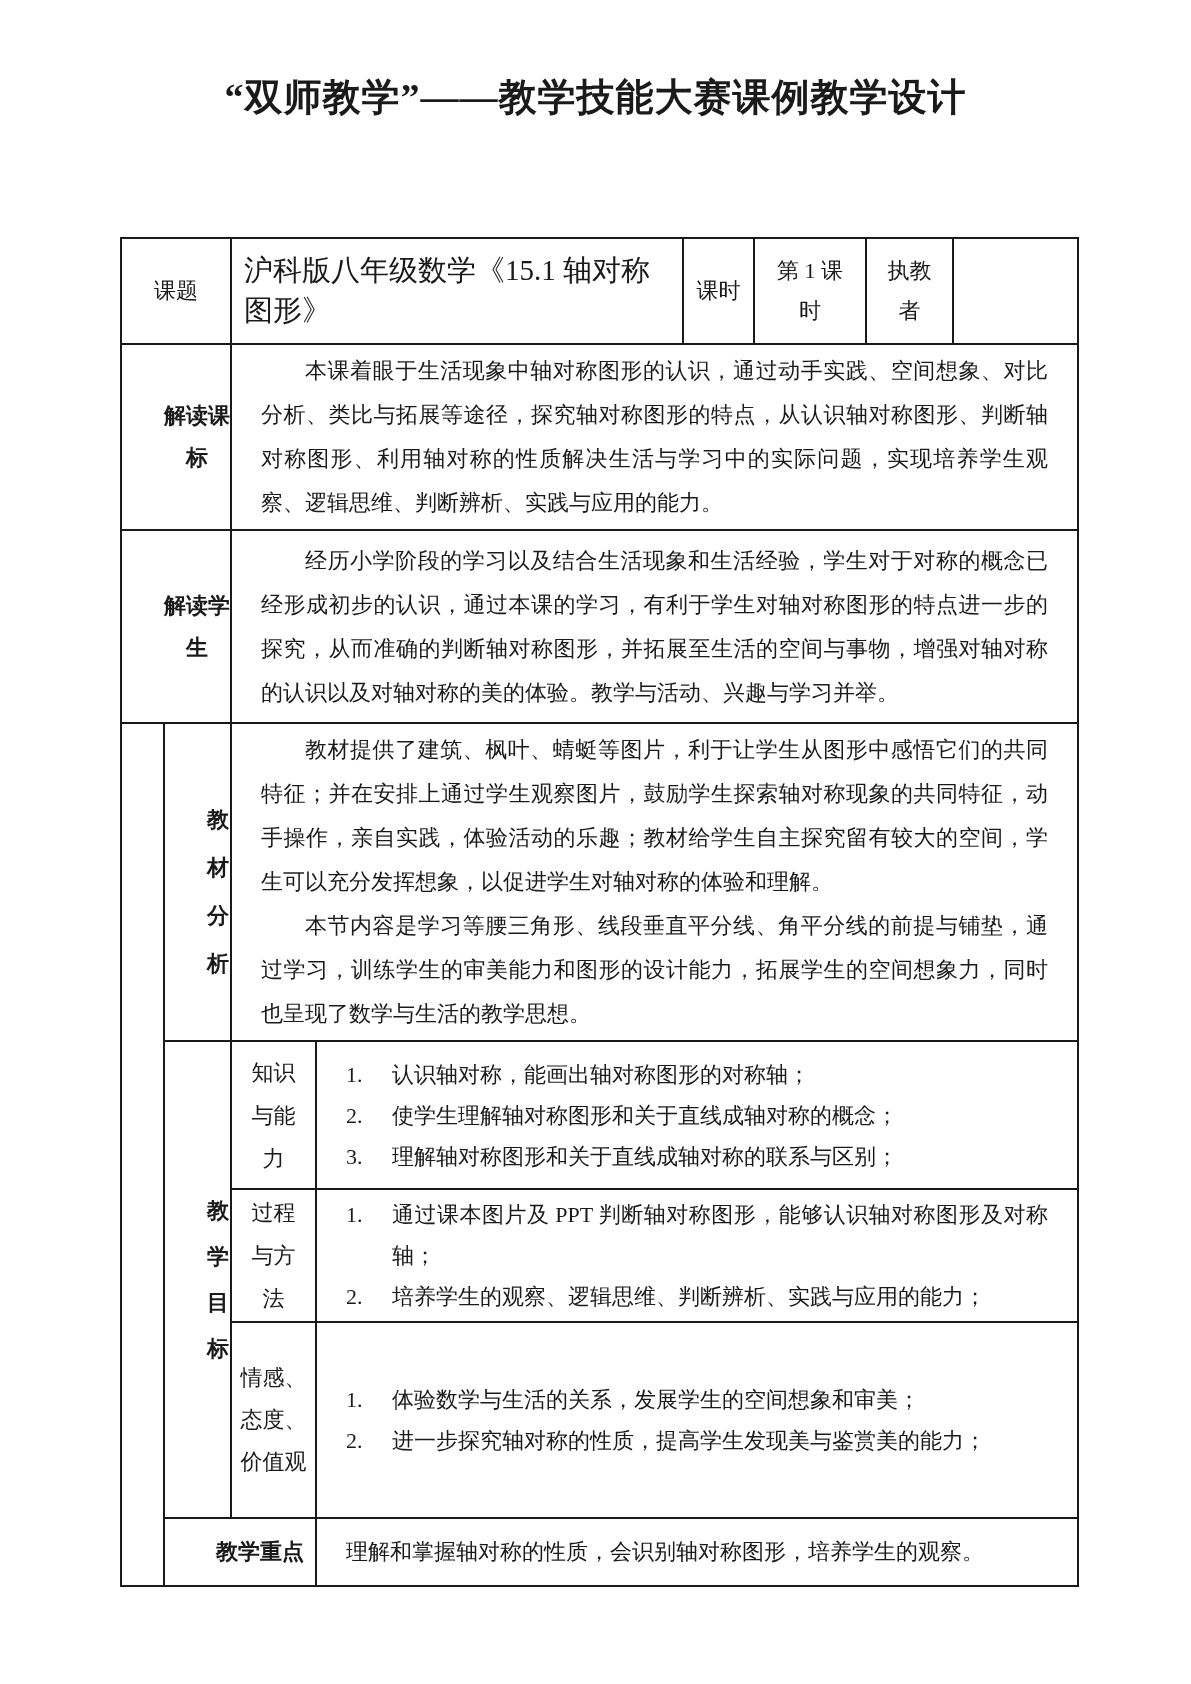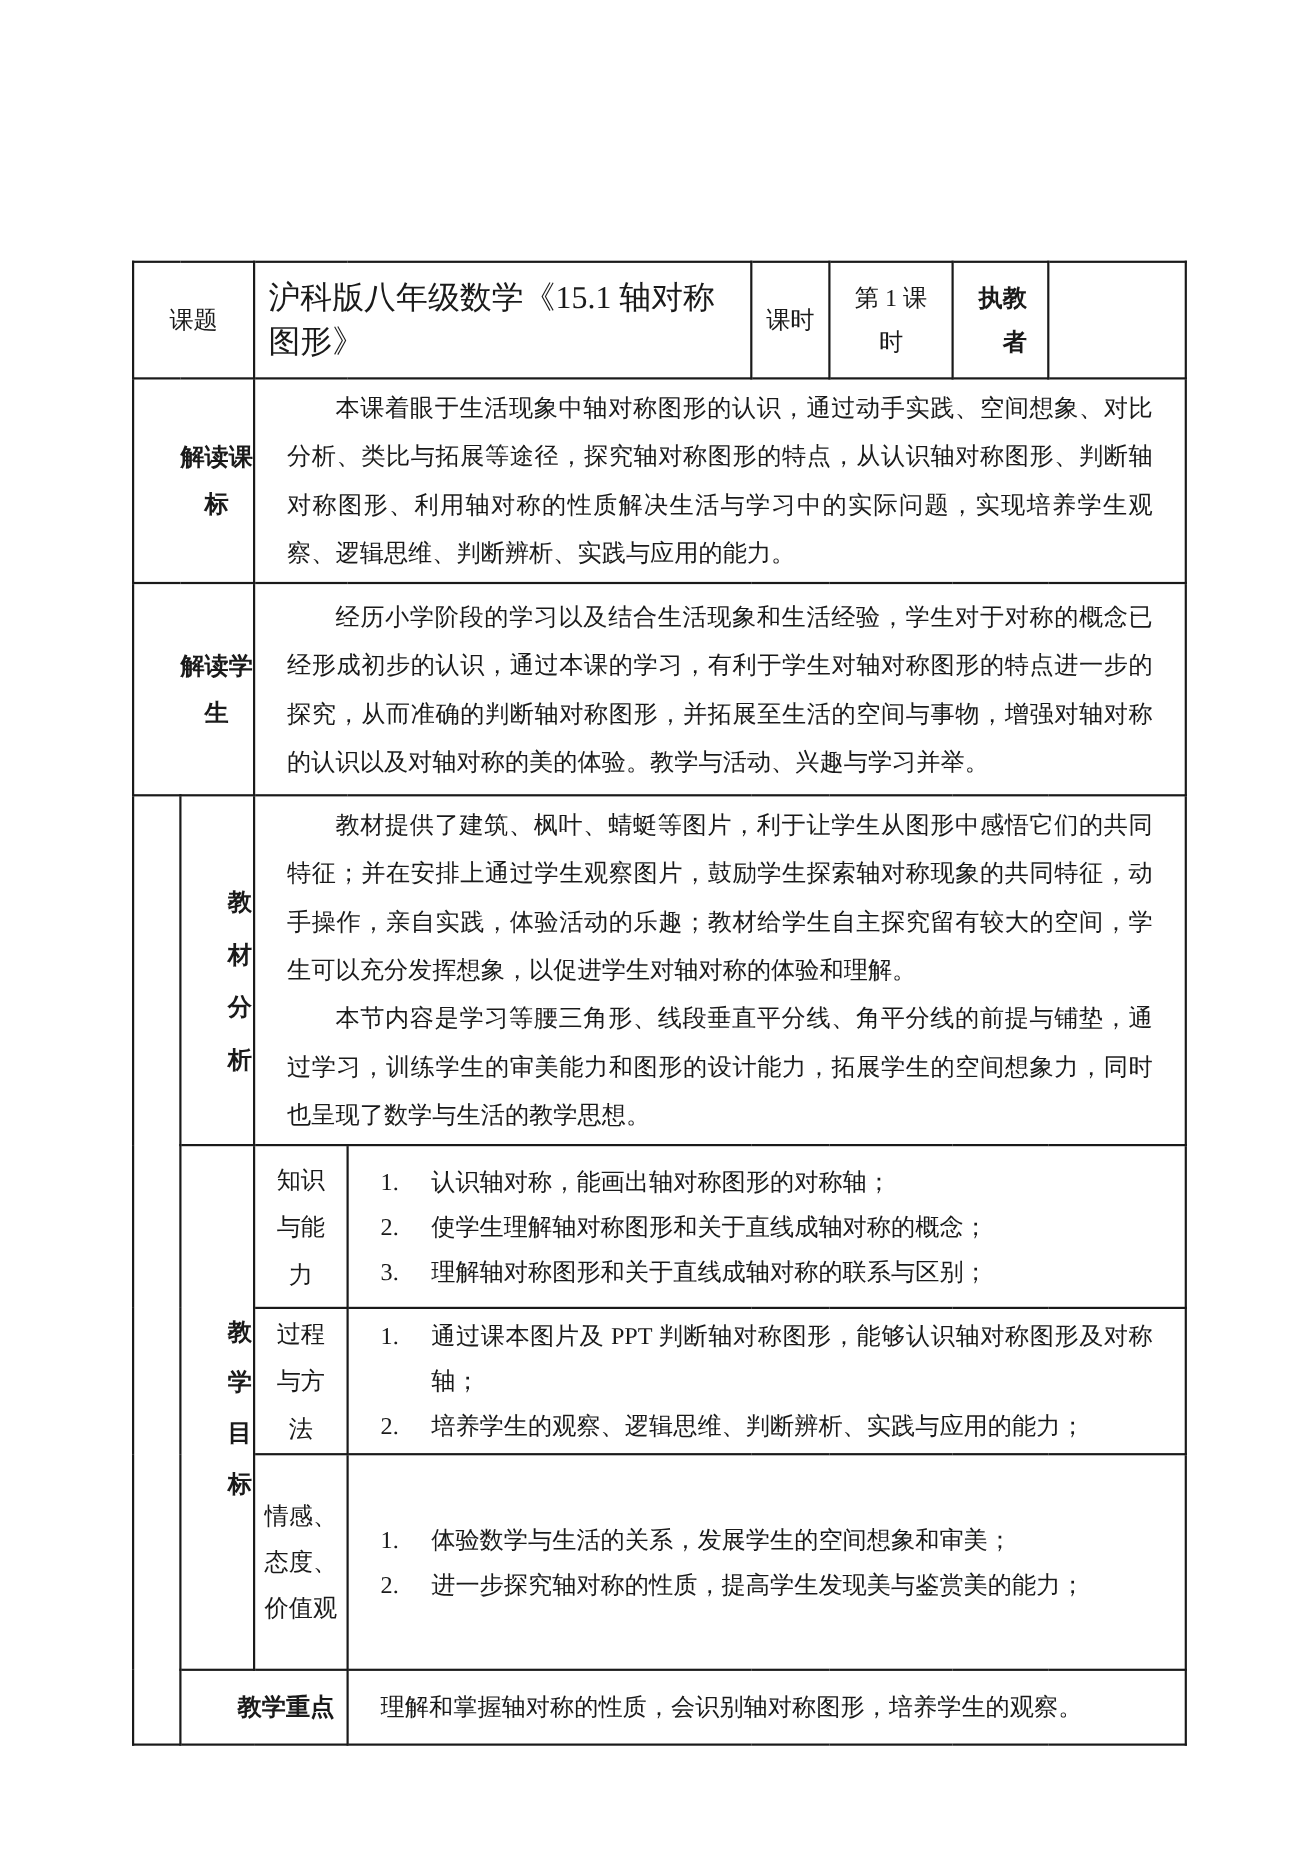--- a/index.html
+++ b/index.html
@@ -40,40 +40,41 @@
   .bold{font-weight:bold;padding-left:40px;}
   .content{padding:4px 29px;}
   .para{margin:0;text-indent:2em;line-height:44px;text-align:justify;}
   .item{display:flex;line-height:41px;}
   .num{flex:0 0 46px;}
   .txt{flex:1;text-align:justify;}
   
   .w84{width:84px;margin:0 auto;line-height:40px;text-align:center;}
   .w70{width:70px;margin:0 auto;word-break:break-all;line-height:42px;text-align:center;}
   .w52{width:52px;margin:0 auto;word-break:break-all;line-height:43px;text-align:center;}
-  .w48{width:48px;margin:12px auto;word-break:break-all;line-height:40px;text-align:right;font-weight:bold;}
+  .w48{width:48px;margin:12px auto;word-break:break-all;line-height:40px;text-align:center;}
   .vstack{width:26px;margin:0 auto;word-break:break-all;text-align:center;}
   .lh38{line-height:48px;margin-top:20px;}
   .lh46{line-height:46px;}
   .lh52{line-height:52px;}
   .topic-value{font-weight:normal;padding:0 12px;font-size:29px;}
   tr.r1 td{height:85px;}
   tr.r2 td{height:172px;}
   tr.r3 td{height:183px;}
   tr.r4 td{height:308px;}
   tr.r5 td{height:138px;margin-left:23px;}
   tr.r6 td{height:118px;}
   tr.r7 td{height:186px;}
   tr.r8 td{height:58px;}
 </style>
 </head>
 <body>
 
 <div class="page">
 
+  <h1 class="doc-title">“双师教学”——教学技能大赛课例教学设计</h1>
 
   <table class="doc-table">
     <colgroup>
       <col style="width:43px">
         <col style="width:67px">
         <col style="width:85px">
         <col style="width:367px">
       <col style="width:71px">
         <col style="width:112px">
         <col style="width:87px">

